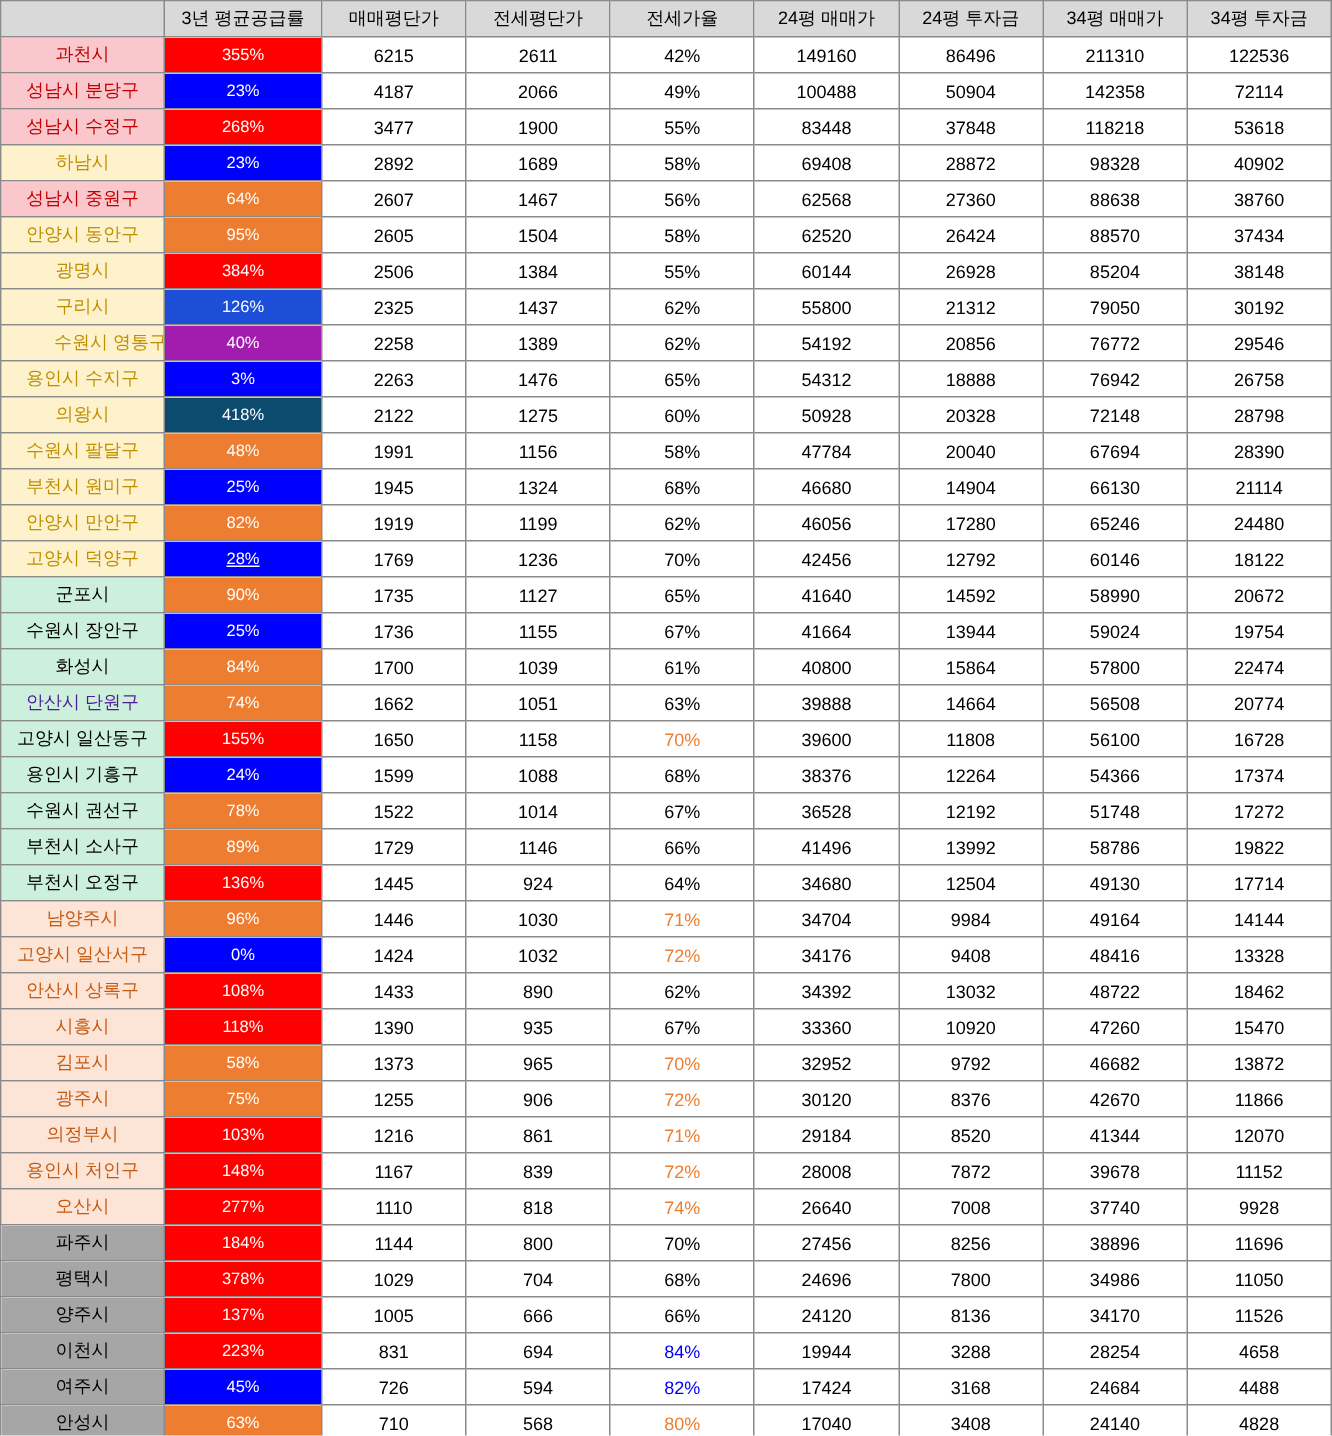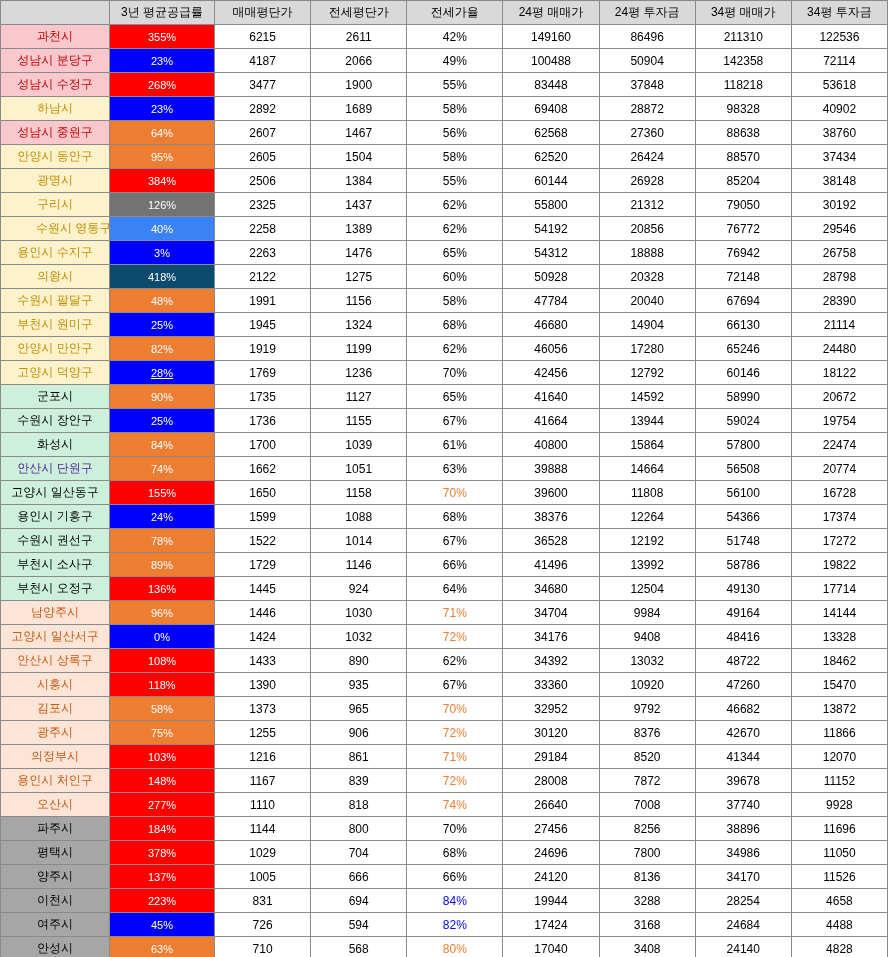--- a/index.html
+++ b/index.html
@@ -140,32 +140,32 @@
         <td class="num">2506</td>
         <td class="num">1384</td>
         <td class="num" style="color: rgb(0, 0, 0);">55%</td>
         <td class="num">60144</td>
         <td class="num">26928</td>
         <td class="num">85204</td>
         <td class="num">38148</td>
       </tr>
       <tr>
         <td class="col-region region-cell" style="background: rgb(253, 242, 204); color: rgb(191, 143, 0);">구리시</td>
-        <td class="col-rate rate-cell" style="background: #737373; color: rgb(255, 255, 255);">126%</td>
+        <td class="col-rate rate-cell" style="background: #1d4ed8; color: rgb(255, 255, 255);">126%</td>
         <td class="num">2325</td>
         <td class="num">1437</td>
         <td class="num" style="color: rgb(0, 0, 0);">62%</td>
         <td class="num">55800</td>
         <td class="num">21312</td>
         <td class="num">79050</td>
         <td class="num">30192</td>
       </tr>
       <tr>
         <td class="col-region region-cell" style="background: rgb(253, 242, 204); color: rgb(191, 143, 0); padding-left: 35px;">수원시 영통구</td>
-        <td class="col-rate rate-cell" style="background: #3b82f6; color: rgb(255, 255, 255);">40%</td>
+        <td class="col-rate rate-cell" style="background: #a21caf; color: rgb(255, 255, 255);">40%</td>
         <td class="num">2258</td>
         <td class="num">1389</td>
         <td class="num" style="color: rgb(0, 0, 0);">62%</td>
         <td class="num">54192</td>
         <td class="num">20856</td>
         <td class="num">76772</td>
         <td class="num">29546</td>
       </tr>
       <tr>
         <td class="col-region region-cell" style="background: rgb(253, 242, 204); color: rgb(191, 143, 0);">용인시 수지구</td>

